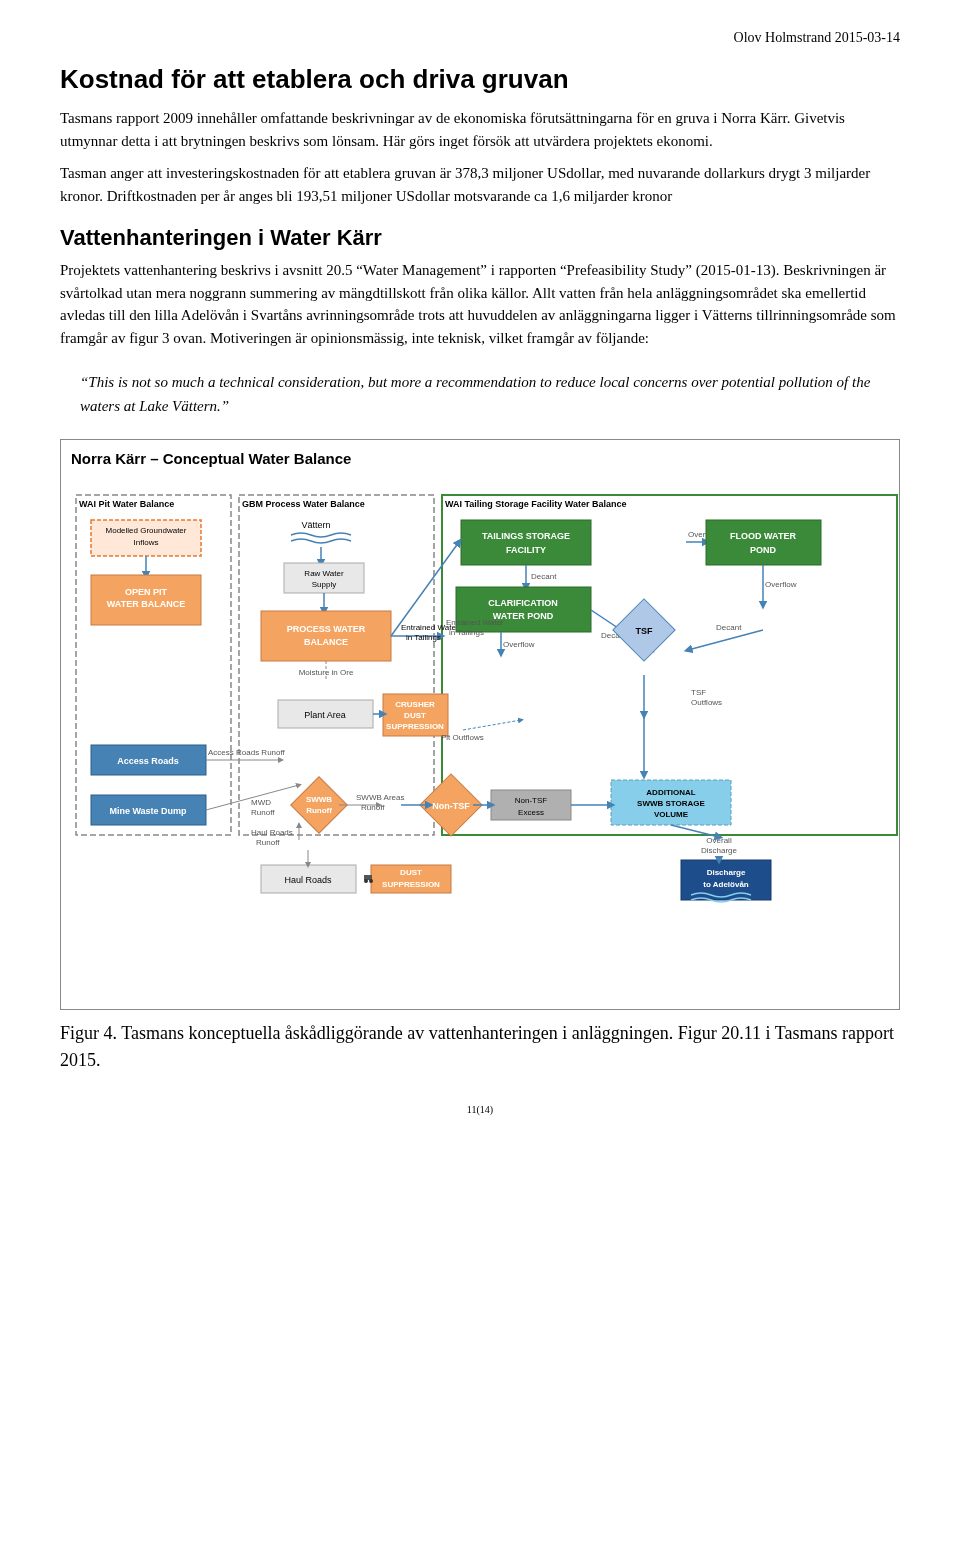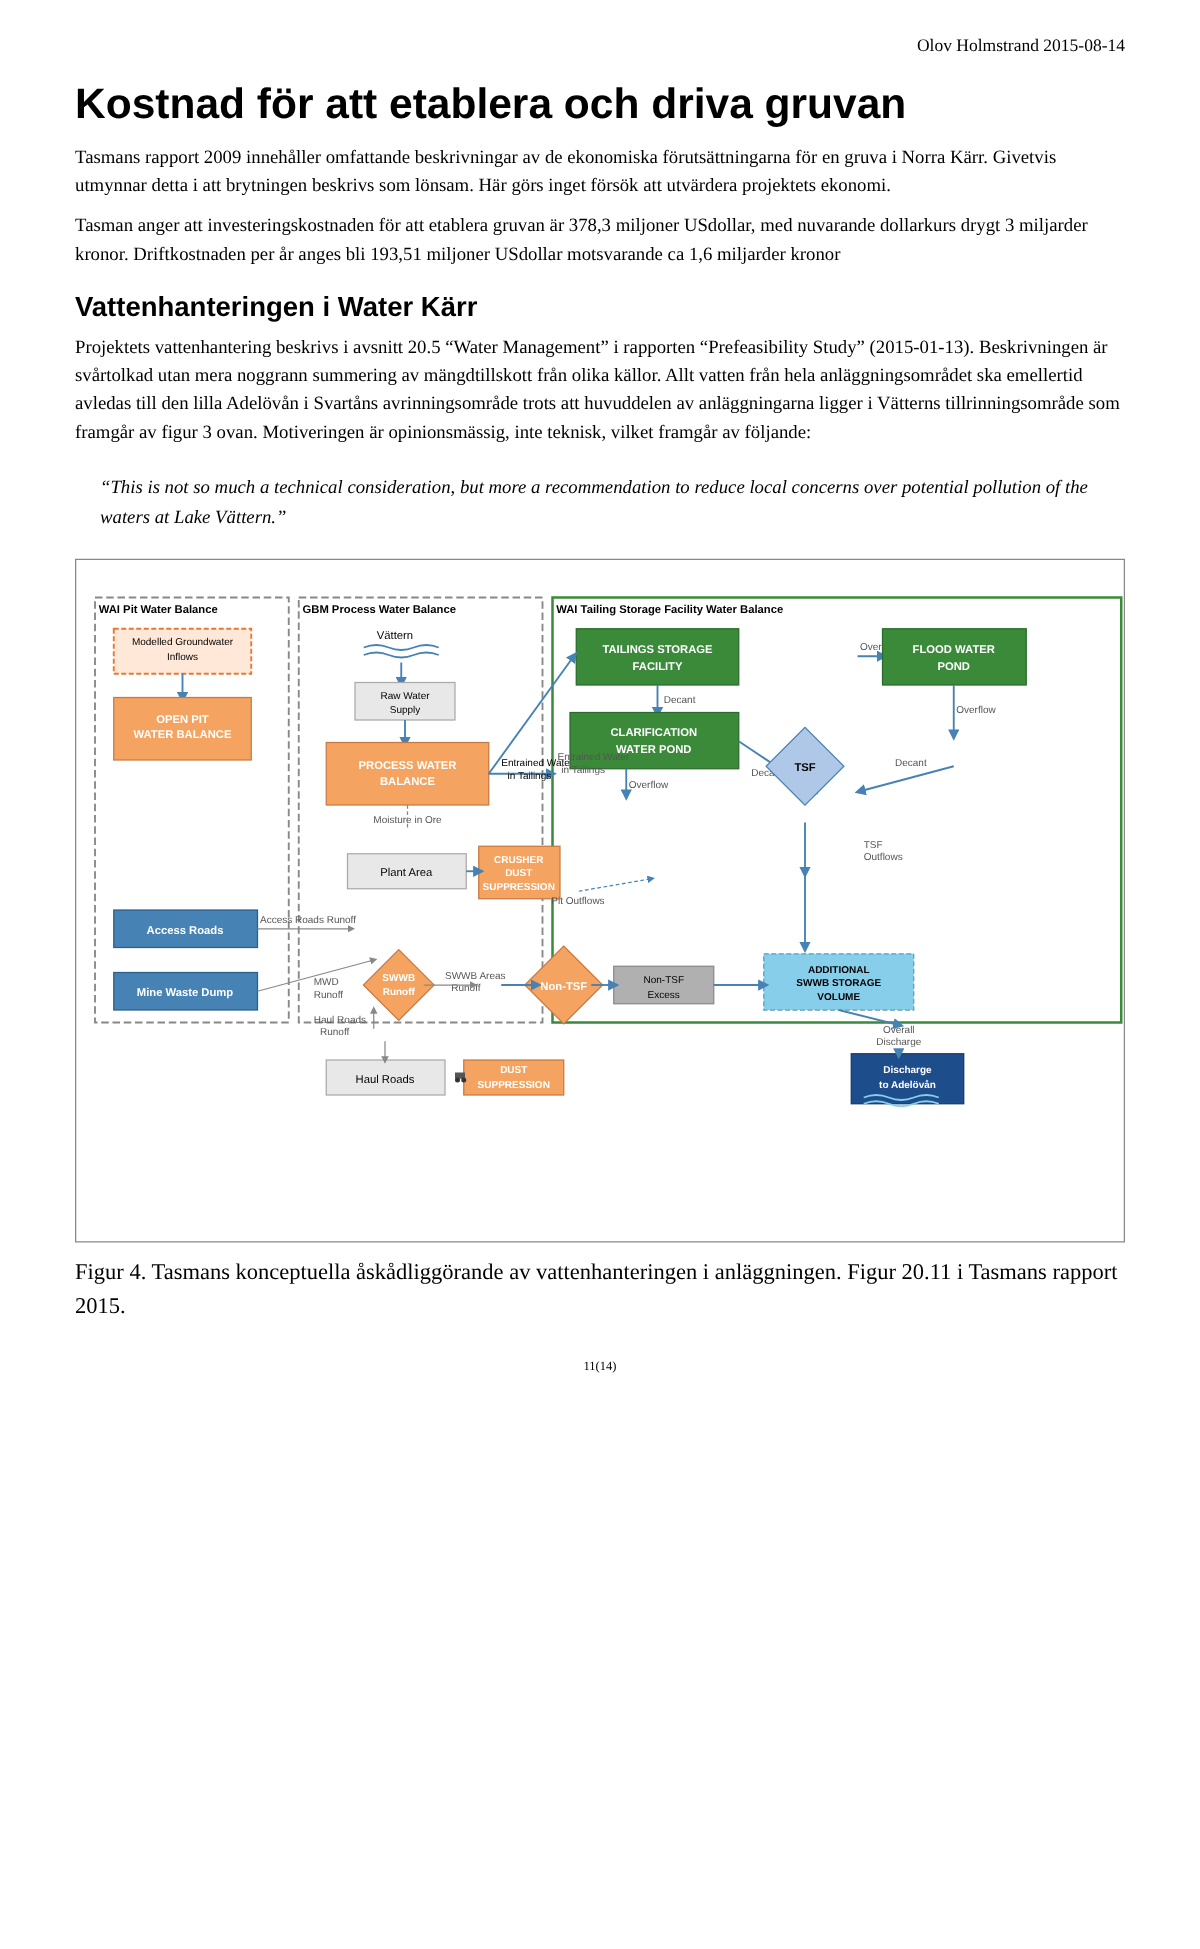--- a/index.html
+++ b/index.html
@@ -11,21 +11,21 @@
       width: 960px;
       min-height: 1559px;
       padding: 30px 60px 40px 60px;
     }
     .page-header {
       text-align: right;
       font-size: 14px;
       margin-bottom: 18px;
     }
     h1 {
-      font-size: 34px;
+      font-size: 26px;
       font-weight: bold;
       margin-bottom: 12px;
       font-family: Arial, sans-serif;
     }
     p {
       margin-bottom: 10px;
       line-height: 1.5;
     }
     h2 {
       font-size: 22px;
@@ -62,38 +62,39 @@
     }
     
     .diagram-svg-wrapper {
       width: 100%;
     }
   </style>
 </head>
 <body>
 
 <div class="page-header">
-  <span>Olov Holmstrand 2015-08-14</span>
+  <span>Olov Holmstrand 2015-03-14</span>
 </div>
 
 <h1>Kostnad för att etablera och driva gruvan</h1>
 
 <p>Tasmans rapport 2009 innehåller omfattande beskrivningar av de ekonomiska förutsättningarna för en gruva i Norra Kärr. Givetvis utmynnar detta i att brytningen beskrivs som lönsam. Här görs inget försök att utvärdera projektets ekonomi.</p>
 
 <p>Tasman anger att investeringskostnaden för att etablera gruvan är 378,3 miljoner USdollar, med nuvarande dollarkurs drygt 3 miljarder kronor. Driftkostnaden per år anges bli 193,51 miljoner USdollar motsvarande ca 1,6 miljarder kronor</p>
 
 <h2>Vattenhanteringen i Water Kärr</h2>
 
 <p>Projektets vattenhantering beskrivs i avsnitt 20.5 “Water Management” i rapporten “Prefeasibility Study” (2015-01-13). Beskrivningen är svårtolkad utan mera noggrann summering av mängdtillskott från olika källor. Allt vatten från hela anläggningsområdet ska emellertid avledas till den lilla Adelövån i Svartåns avrinningsområde trots att huvuddelen av anläggningarna ligger i Vätterns tillrinningsområde som framgår av figur 3 ovan. Motiveringen är opinionsmässig, inte teknisk, vilket framgår av följande:</p>
 
 <div class="quote-block">
   <span>“This is not so much a technical consideration, but more a recommendation to reduce local concerns over potential pollution of the waters at Lake Vättern.”</span>
 </div>
 
 <div class="diagram-container">
+  <div class="diagram-title">Norra Kärr – Conceptual Water Balance</div>
   <div class="diagram-svg-wrapper">
     <svg width="830" height="520" viewBox="0 0 830 520" xmlns="http://www.w3.org/2000/svg" font-family="Arial, sans-serif" font-size="9">
 
       <rect x="5" y="20" width="155" height="340" fill="none" stroke="#888" stroke-width="1.5" stroke-dasharray="6,3"></rect>
       <text x="8" y="32" font-weight="bold" font-size="9" fill="#000">WAI Pit Water Balance</text>
 
       <rect x="168" y="20" width="195" height="340" fill="none" stroke="#888" stroke-width="1.5" stroke-dasharray="6,3"></rect>
       <text x="171" y="32" font-weight="bold" font-size="9" fill="#000">GBM Process Water Balance</text>
 
       <rect x="371" y="20" width="455" height="340" fill="none" stroke="#3a8a3a" stroke-width="2"></rect>

